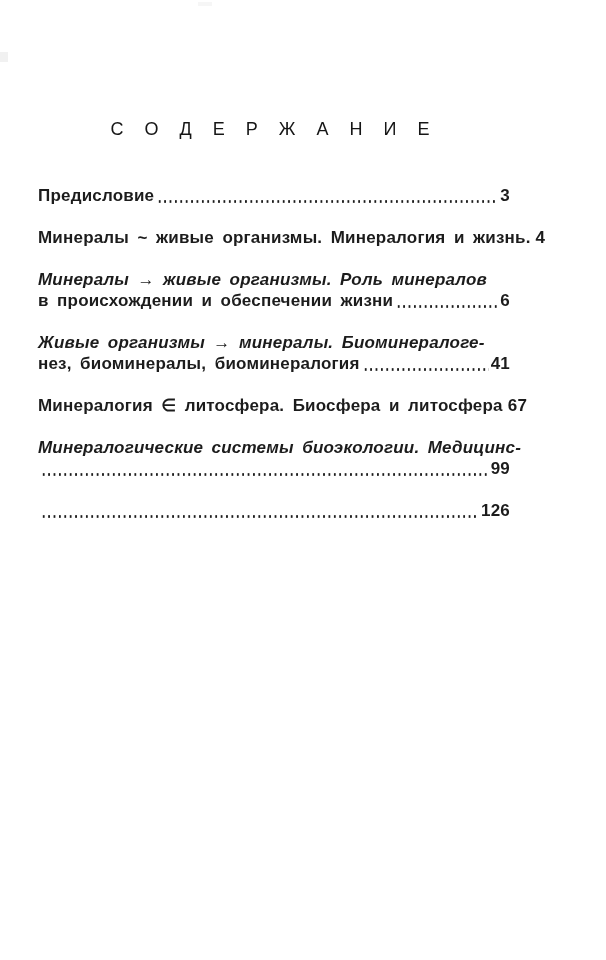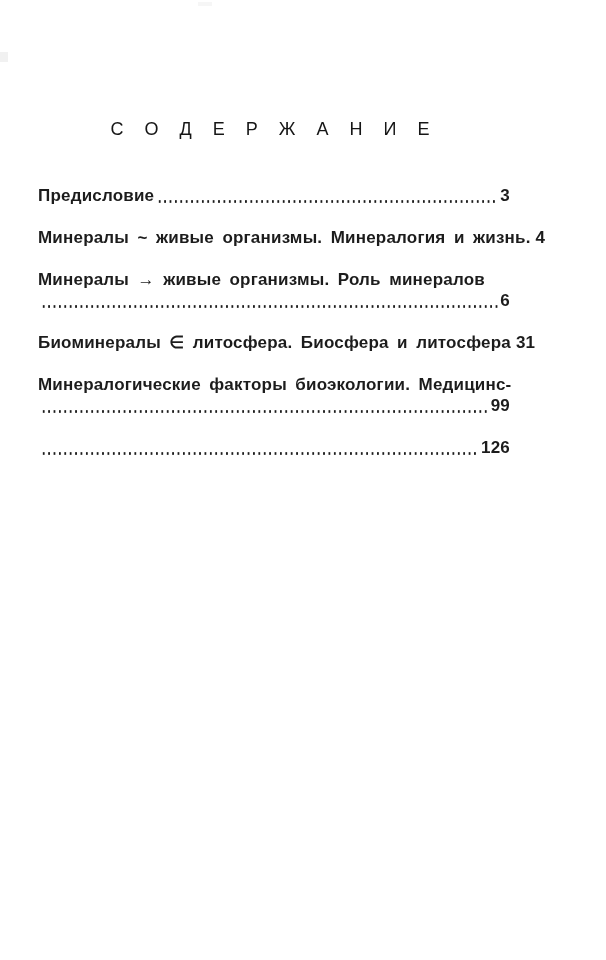--- a/index.html
+++ b/index.html
@@ -36,21 +36,21 @@
   .toc {
     font-size: 17px;
     font-weight: 700;
     letter-spacing: 0.2px;
     word-spacing: 3.5px;
   }
   .entry {
     margin-bottom: 21px;
     line-height: 21px;
   }
-  .entry .line { white-space: nowrap; }
+  .entry .line { white-space: nowrap; font-style: italic; }
   .row {
     display: flex;
     align-items: flex-start;
   }
   .txt { white-space: nowrap; }
   .leader {
     flex: 1;
     align-self: flex-end;
     height: 5px;
     margin: 0 2px 2px 3px;
@@ -86,33 +86,42 @@
       <div class="entry">
         <div class="row">
           <span class="txt">Минералы ~ живые организмы. Минералогия и жизнь.</span>
           <span class="leader"></span>
           <span class="pagenum">4</span>
         </div>
       </div>
       <div class="entry">
         <div class="line">Минералы → живые организмы. Роль минералов</div>
         <div class="row">
+          <span class="txt">в происхождении и обеспечении жизни</span>
           <span class="leader"></span>
           <span class="pagenum">6</span>
         </div>
       </div>
       <div class="entry">
+        <div class="line">Живые организмы → минералы. Биоминералоге-</div>
         <div class="row">
-          <span class="txt">Биоминералы ∈ литосфера. Биосфера и литосфера</span>
+          <span class="txt">нез, биоминералы, биоминералогия</span>
           <span class="leader"></span>
-          <span class="pagenum">31</span>
+          <span class="pagenum">41</span>
         </div>
       </div>
       <div class="entry">
-        <div class="line">Минералогические факторы биоэкологии. Медицинс-</div>
+        <div class="row">
+          <span class="txt">Минералогия ∈ литосфера. Биосфера и литосфера</span>
+          <span class="leader"></span>
+          <span class="pagenum">67</span>
+        </div>
+      </div>
+      <div class="entry">
+        <div class="line">Минералогические системы биоэкологии. Медицинс-</div>
         <div class="row">
           <span class="leader"></span>
           <span class="pagenum">99</span>
         </div>
       </div>
       <div class="entry">
         <div class="row">
           <span class="leader"></span>
           <span class="pagenum">126</span>
         </div>

